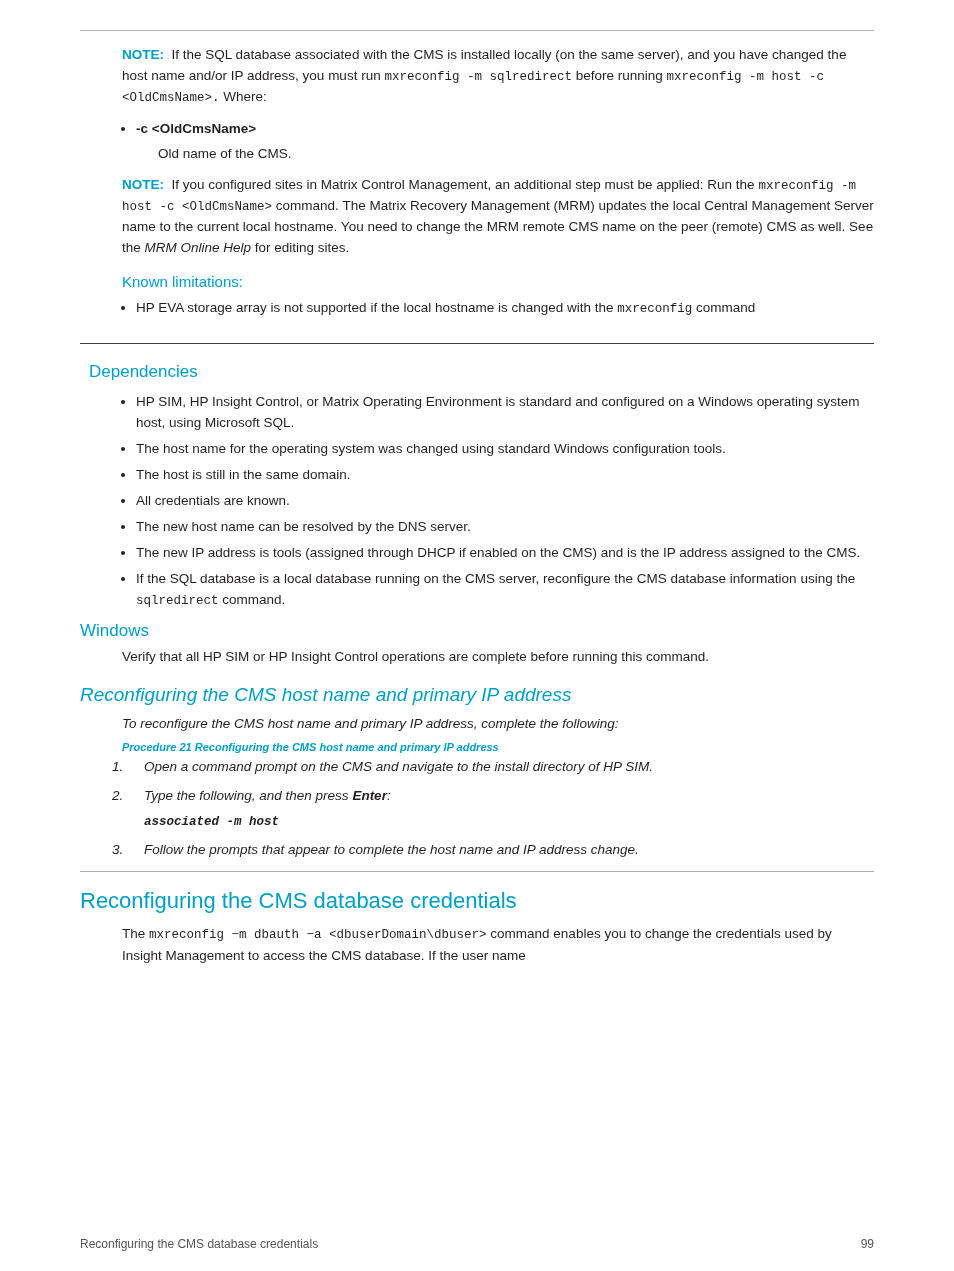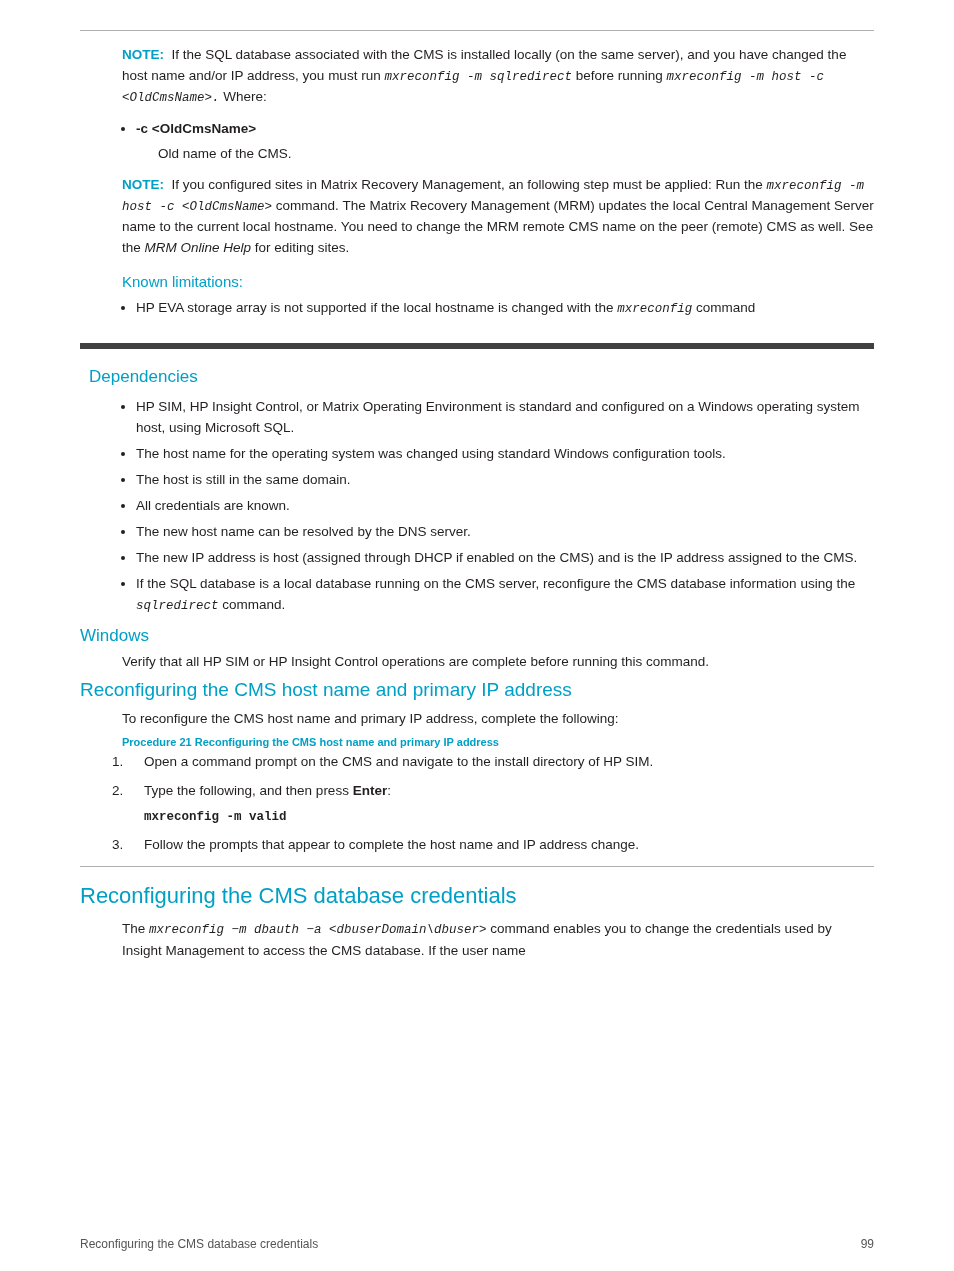--- a/index.html
+++ b/index.html
@@ -23,21 +23,21 @@
       padding: 30px 80px 40px 80px;
       position: relative;
     }
 
     .top-rule {
       border-top: 1px solid #b0b0b0;
       margin-bottom: 14px;
     }
 
     .bottom-rule {
-      border-bottom: 6px solid #404040;
+      border-bottom: 1px solid #404040;
       margin-bottom: 18px;
       padding-bottom: 14px;
     }
 
     .note-label {
       font-weight: bold;
       color: #00a0c6;
     }
 
     .note-block {
@@ -45,21 +45,20 @@
       line-height: 1.55;
     }
 
     .note-block p {
       display: inline;
     }
 
     code, .mono {
       font-family: 'Courier New', Courier, monospace;
       font-size: 12.5px;
-      font-style: italic;
     }
 
     .where-label {
       margin-top: 8px;
       margin-bottom: 6px;
     }
 
     .bullet-list {
       list-style: disc;
       margin-left: 56px;
@@ -197,21 +196,21 @@
   <ul class="bullet-list">
     <li>
       <span class="bold">-c &lt;OldCmsName&gt;</span>
       <div class="sub-indent">Old name of the CMS.</div>
     </li>
   </ul>
 
   <div class="note-block indent-block">
     <p>
       <span class="note-label">NOTE:</span>
-      &nbsp;<span>If you configured sites in Matrix Recovery Management, an following step must be applied:</span>
+      &nbsp;<span>If you configured sites in Matrix Control Management, an additional step must be applied:</span>
     </p>
     <p>
       <span>Run the </span><code class="mono">mxreconfig -m host -c &lt;OldCmsName&gt;</code><span> command.</span>
     </p>
     <p>
       <span>The Matrix Recovery Management (MRM) updates the local Central Management Server name to the current local hostname. You need to change the MRM remote CMS name on the peer (remote) CMS as well. See the </span><span class="italic">MRM Online Help</span><span> for editing sites.</span>
     </p>
   </div>
 
   <div class="bottom-rule">
@@ -224,40 +223,40 @@
   </div>
 
   <div class="dependencies-section">
     <div class="dependencies-heading">Dependencies</div>
     <ul class="bullet-list">
       <li>HP SIM, HP Insight Control, or Matrix Operating Environment is standard and configured on a Windows operating system host, using Microsoft SQL.</li>
       <li>The host name for the operating system was changed using standard Windows configuration tools.</li>
       <li>The host is still in the same domain.</li>
       <li>All credentials are known.</li>
       <li>The new host name can be resolved by the DNS server.</li>
-      <li>The new IP address is host (assigned through DHCP if enabled on the CMS) and is the IP address assigned to the CMS.</li>
+      <li>The new IP address is tools (assigned through DHCP if enabled on the CMS) and is the IP address assigned to the CMS.</li>
       <li>If the SQL database is a local database running on the CMS server, reconfigure the CMS database information using the <code class="mono">sqlredirect</code> command.</li>
     </ul>
   </div>
 
   <div class="warning-section">
     <div class="warning-heading">Windows</div>
     <p class="indent-block">Verify that all HP SIM or HP Insight Control operations are complete before running this command.</p>
   </div>
 
-  <div class="reconfiguring-cms-section" style="margin-top:6px;">
+  <div class="reconfiguring-cms-section" style="margin-top:16px;font-style:italic;">
     <div class="reconfiguring-heading">Reconfiguring the CMS host name and primary IP address</div>
     <p class="indent-block">To reconfigure the CMS host name and primary IP address, complete the following:</p>
     <div class="procedure-label indent-block">Procedure 21 Reconfiguring the CMS host name and primary IP address</div>
     <ol class="numbered-list">
       <li>Open a command prompt on the CMS and navigate to the install directory of HP SIM.</li>
       <li>
         Type the following, and then press <span class="bold">Enter</span>:
         <div style="margin-top:4px;margin-left:0;">
-          <span class="bold-mono">mxreconfig -m valid</span>
+          <span class="bold-mono">associated -m host</span>
         </div>
       </li>
       <li>Follow the prompts that appear to complete the host name and IP address change.</li>
     </ol>
   </div>
 
   <div class="reconfiguring-db-section">
     <div class="reconfiguring-db-heading">Reconfiguring the CMS database credentials</div>
     <p class="indent-block">
       <span>The </span><code class="mono">mxreconfig −m dbauth −a &lt;dbuserDomain\dbuser&gt;</code><span> command enables you to change the credentials used by Insight Management to access the CMS database. If the user name</span>

